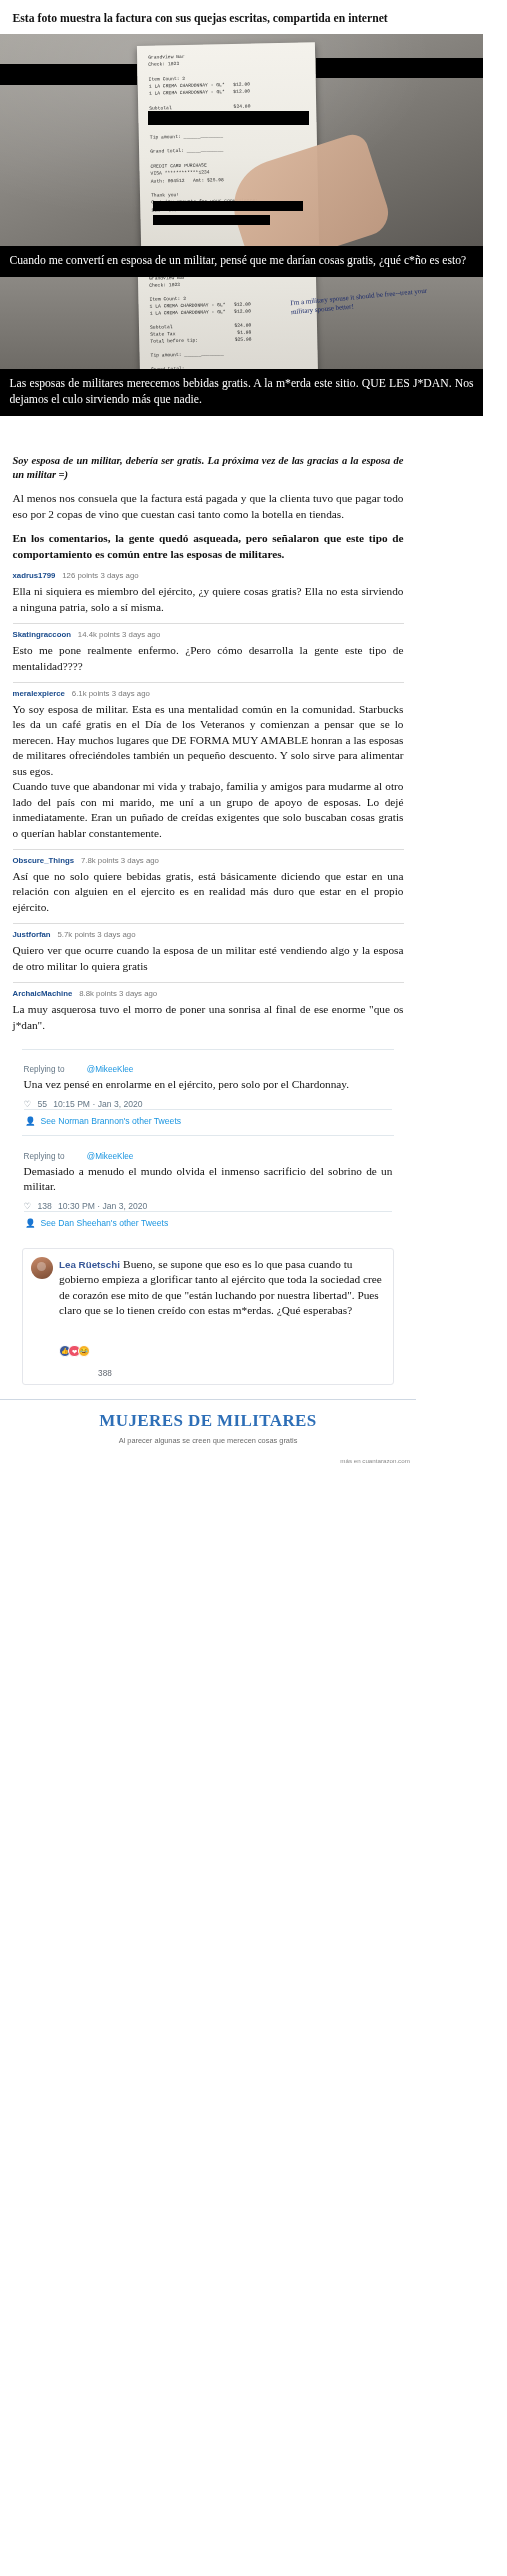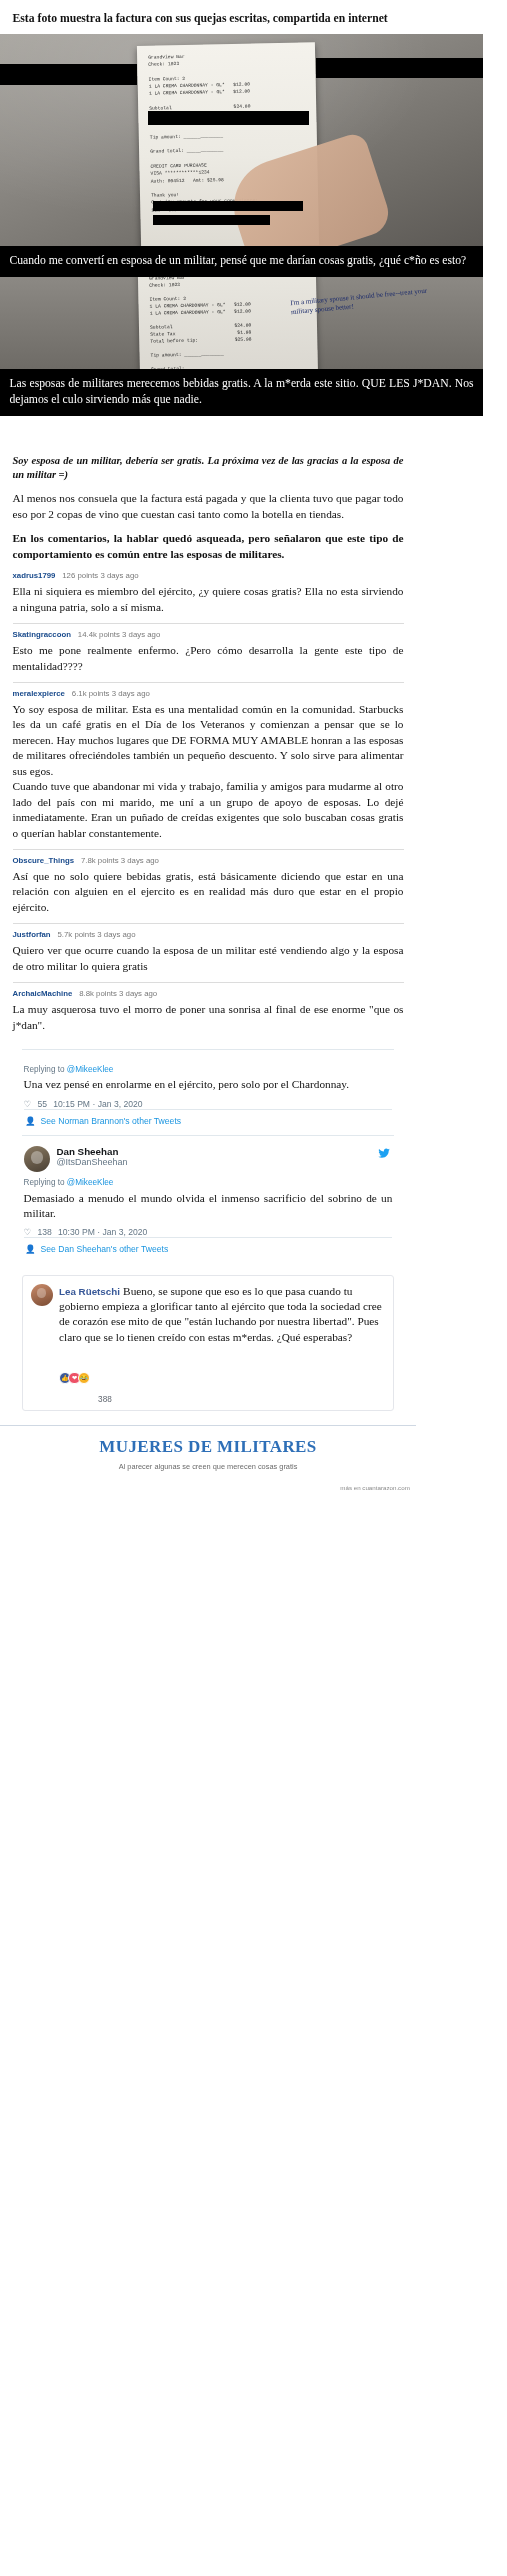--- a/index.html
+++ b/index.html
@@ -183,21 +183,21 @@
     font-size: 9px; color:#657786;
   }
   .tw-bird {
     position:absolute; right: 3.1px; top: 11px;
     width: 14px; height: 12.5px; color:#1da1f2;
   }
   .tw-reply {
     font-family:"Liberation Sans", sans-serif;
     font-size: 8.2px; color:#657786; margin: 6.2px 0 3.1px 0;
   }
-  .tw-reply b { color:#1b95e0; font-weight: normal; }
+  .tw-reply b { color:#1b95e0; font-weight: normal; margin-left: 20px; }
   .tw-text {
     font-size: 11.3px; line-height: 1.35; text-align: justify;
     margin-bottom: 6.2px;
   }
   .tw-actions {
     font-family:"Liberation Sans", sans-serif;
     font-size: 8.6px; color:#657786;
     display:flex; align-items:center; gap:6.2px;
   }
   .tw-heart { color:#657786; font-size:8.6px; }
@@ -360,21 +360,21 @@
 better!</div>
       </div>
     </div>
 
     <div class="caption bottom">Las esposas de militares merecemos bebidas gratis. A la m*erda este sitio. QUE LES J*DAN. Nos dejamos el culo sirviendo más que nadie.</div>
   </div>
 
   <div class="lead">Soy esposa de un militar, debería ser gratis. La próxima vez de las gracias a la esposa de un militar =)</div>
 
   <div class="para">Al menos nos consuela que la factura está pagada y que la clienta tuvo que pagar todo eso por 2 copas de vino que cuestan casi tanto como la botella en tiendas.</div>
-  <div class="para b">En los comentarios, la hablar quedó asqueada, pero señalaron que este tipo de comportamiento es común entre las esposas de militares.</div>
+  <div class="para b">En los comentarios, la gente quedó asqueada, pero señalaron que este tipo de comportamiento es común entre las esposas de militares.</div>
 
 
   <div class="comments">
 
     <div class="comment">
       <div class="cmeta">
         <span class="cuser">xadrus1799</span>
         <span class="cpoints">126 points 3 days ago</span>
       </div>
       <div class="ctext">Ella ni siquiera es miembro del ejército, ¿y quiere cosas gratis? Ella no esta sirviendo a ninguna patria, solo a sí misma.</div>
@@ -440,30 +440,20 @@
         <span>55</span>
         <span>10:15 PM · Jan 3, 2020</span>
       </div>
       <div class="tw-more">
         <span class="person">👤</span>
         <span>See Norman Brannon's other Tweets</span>
       </div>
     </div>
 
     <div class="tweet">
-      <div class="tw-head">
-        <div class="tw-avatar a2"></div>
-        <div class="tw-names">
-          <div class="tw-name">Dan Sheehan</div>
-          <div class="tw-handle">@ItsDanSheehan</div>
-        </div>
-        <svg class="tw-bird" viewBox="0 0 24 24">
-          <path fill="#1da1f2" d="M23 4.9c-.8.4-1.7.6-2.6.8.9-.6 1.6-1.4 2-2.5-.9.5-1.8.9-2.9 1.1-.8-.9-2-1.4-3.3-1.4-2.5 0-4.5 2-4.5 4.5 0 .4 0 .7.1 1-3.7-.2-7-2-9.2-4.7-.4.7-.6 1.4-.6 2.3 0 1.6.8 3 2 3.8-.7 0-1.4-.2-2-.6 0 2.2 1.6 4 3.6 4.4-.4.1-.8.2-1.2.2-.3 0-.6 0-.8-.1.6 1.8 2.2 3.1 4.2 3.1-1.5 1.2-3.5 1.9-5.6 1.9H1c2 1.3 4.4 2 7 2 8.4 0 13-7 13-13v-.6c.9-.6 1.6-1.4 2.2-2.2z"></path>
-        </svg>
-      </div>
       <div class="tw-reply">
         <span>Replying to</span>
         <b>@MikeeKlee</b>
       </div>
       <div class="tw-text">Demasiado a menudo el mundo olvida el inmenso sacrificio del sobrino de un militar.</div>
       <div class="tw-actions">
         <span class="tw-heart">♡</span>
         <span>138</span>
         <span>10:30 PM · Jan 3, 2020</span>
       </div>

